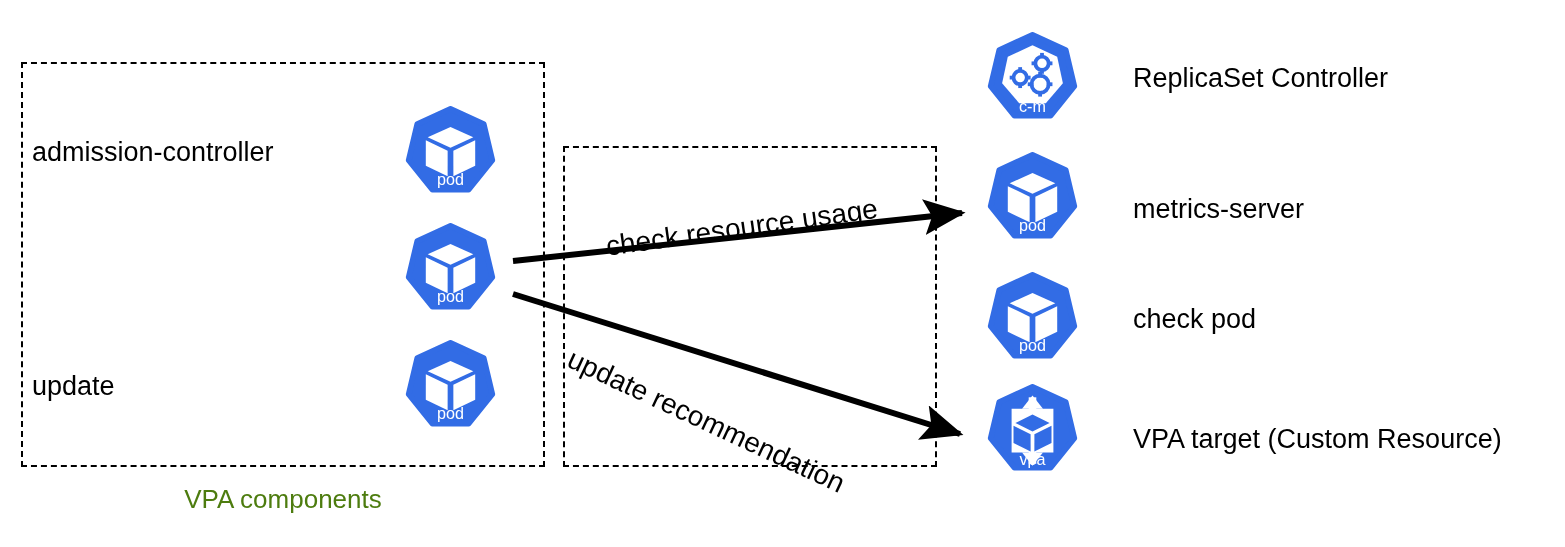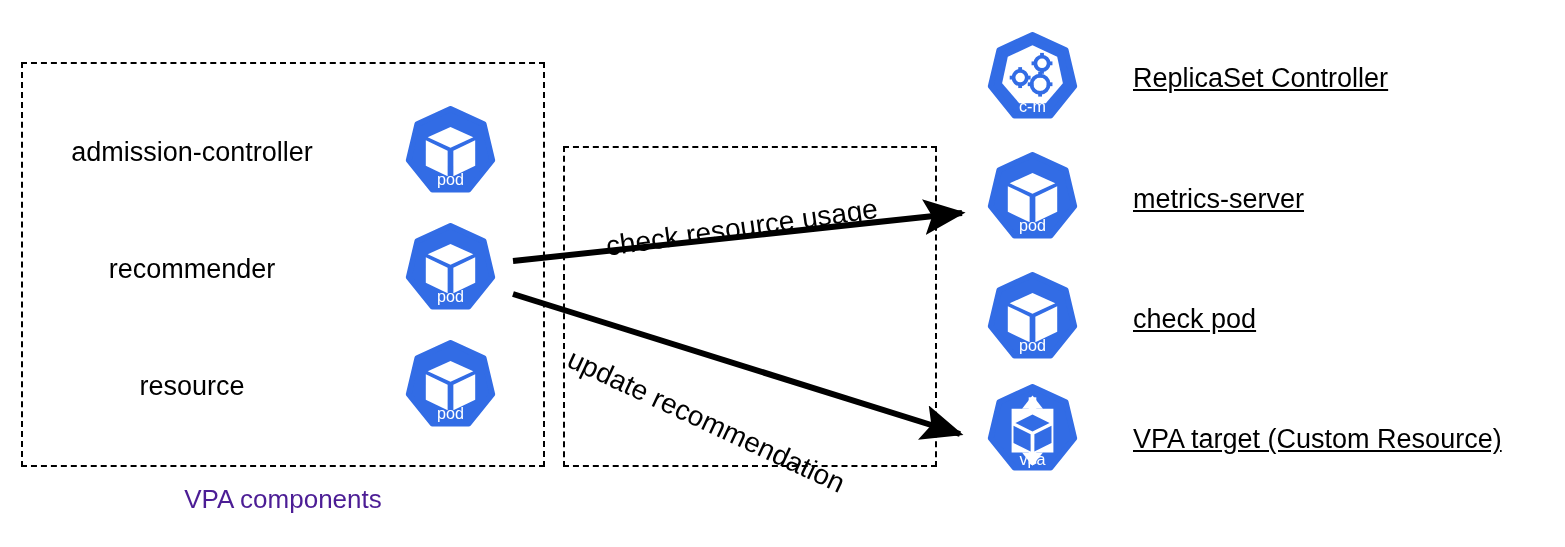--- a/index.html
+++ b/index.html
@@ -14,34 +14,34 @@
 
   .group-box{
     position:absolute;
     border:2px dashed #000000;
     box-sizing:border-box;
     background:transparent;
   }
   .group-caption{
     position:absolute;
     font-size:26px;
-    color:#4c1d95;
+    color:#4d7c0f;
     text-align:center;
     white-space:nowrap;
   }
 
   .node-label{
     position:absolute;
     font-size:27px;
     color:#000000;
     white-space:nowrap;
     line-height:1;
   }
-  .node-label.right-align{ text-align:center; }
-  .node-label.left-align{ text-align:center;text-decoration:underline; }
+  .node-label.right-align{ text-align:left; }
+  .node-label.left-align{ text-align:center; }
 
   .icon-wrap{
     position:absolute;
     width:95px;height:95px;
   }
   .icon-wrap svg{display:block;width:100%;height:100%;}
 
   .edge-layer{
     position:absolute;left:0;top:0;width:1565px;height:547px;
     pointer-events:none;
@@ -58,22 +58,21 @@
 <body>
 
 <div id="stage">
 
   <div class="group-box" style="left:21px;top:62px;width:524px;height:405px;"></div>
   <div class="group-box" style="left:563px;top:146px;width:374px;height:321px;"></div>
 
   <div class="group-caption" style="left:21px;top:484px;width:524px;">VPA components</div>
 
   <div class="node-label right-align" style="left:32px;top:139px;width:320px;">admission-controller</div>
-  <div class="node-label right-align" style="left:32px;top:256px;width:320px;">recommender</div>
-  <div class="node-label right-align" style="left:32px;top:373px;width:320px;">resource</div>
+  <div class="node-label right-align" style="left:32px;top:373px;width:320px;">update</div>
 
   <div class="icon-wrap" style="left:403px;top:106px;">
     <svg viewBox="0 0 100 100" xmlns="http://www.w3.org/2000/svg">
       <path d="M50 3 L85 19 L94 57 L69 88 L31 88 L6 57 L15 19 Z" fill="#326CE5" stroke="#326CE5" stroke-width="6" stroke-linejoin="round"></path>
       <g fill="#ffffff">
         <polygon points="50,22 74,33 50,44 26,33"></polygon>
         <polygon points="24,36 47,47 47,74 24,63"></polygon>
         <polygon points="76,36 53,47 53,74 76,63"></polygon>
       </g>
       <text x="50" y="83" fill="#ffffff" font-size="17" font-family="Liberation Sans, sans-serif" text-anchor="middle">pod</text>
@@ -166,21 +165,21 @@
       <g fill="#326CE5">
         <polygon points="50,32 68,41 50,50 32,41"></polygon>
         <polygon points="30,44 48,53 48,71 30,62"></polygon>
         <polygon points="70,44 52,53 52,71 70,62"></polygon>
       </g>
       <text x="50" y="85" fill="#ffffff" font-size="17" font-family="Liberation Sans, sans-serif" text-anchor="middle">vpa</text>
     </svg>
   </div>
 
   <div class="node-label left-align" style="left:1133px;top:65px;">ReplicaSet Controller</div>
-  <div class="node-label left-align" style="left:1133px;top:186px;">metrics-server</div>
+  <div class="node-label left-align" style="left:1133px;top:196px;">metrics-server</div>
   <div class="node-label left-align" style="left:1133px;top:306px;">check pod</div>
   <div class="node-label left-align" style="left:1133px;top:426px;">VPA target (Custom Resource)</div>
 
   <svg class="edge-layer" viewBox="0 0 1565 547" xmlns="http://www.w3.org/2000/svg">
     <defs>
       <marker id="arrowhead" markerWidth="7" markerHeight="6" refX="6.4" refY="3" orient="auto" markerUnits="strokeWidth">
         <path d="M0,0 L7,3 L0,6 L1.4,3 Z" fill="#000000"></path>
       </marker>
     </defs>
     <line x1="513" y1="261" x2="962" y2="213" stroke="#000000" stroke-width="6" marker-end="url(#arrowhead)"></line>

